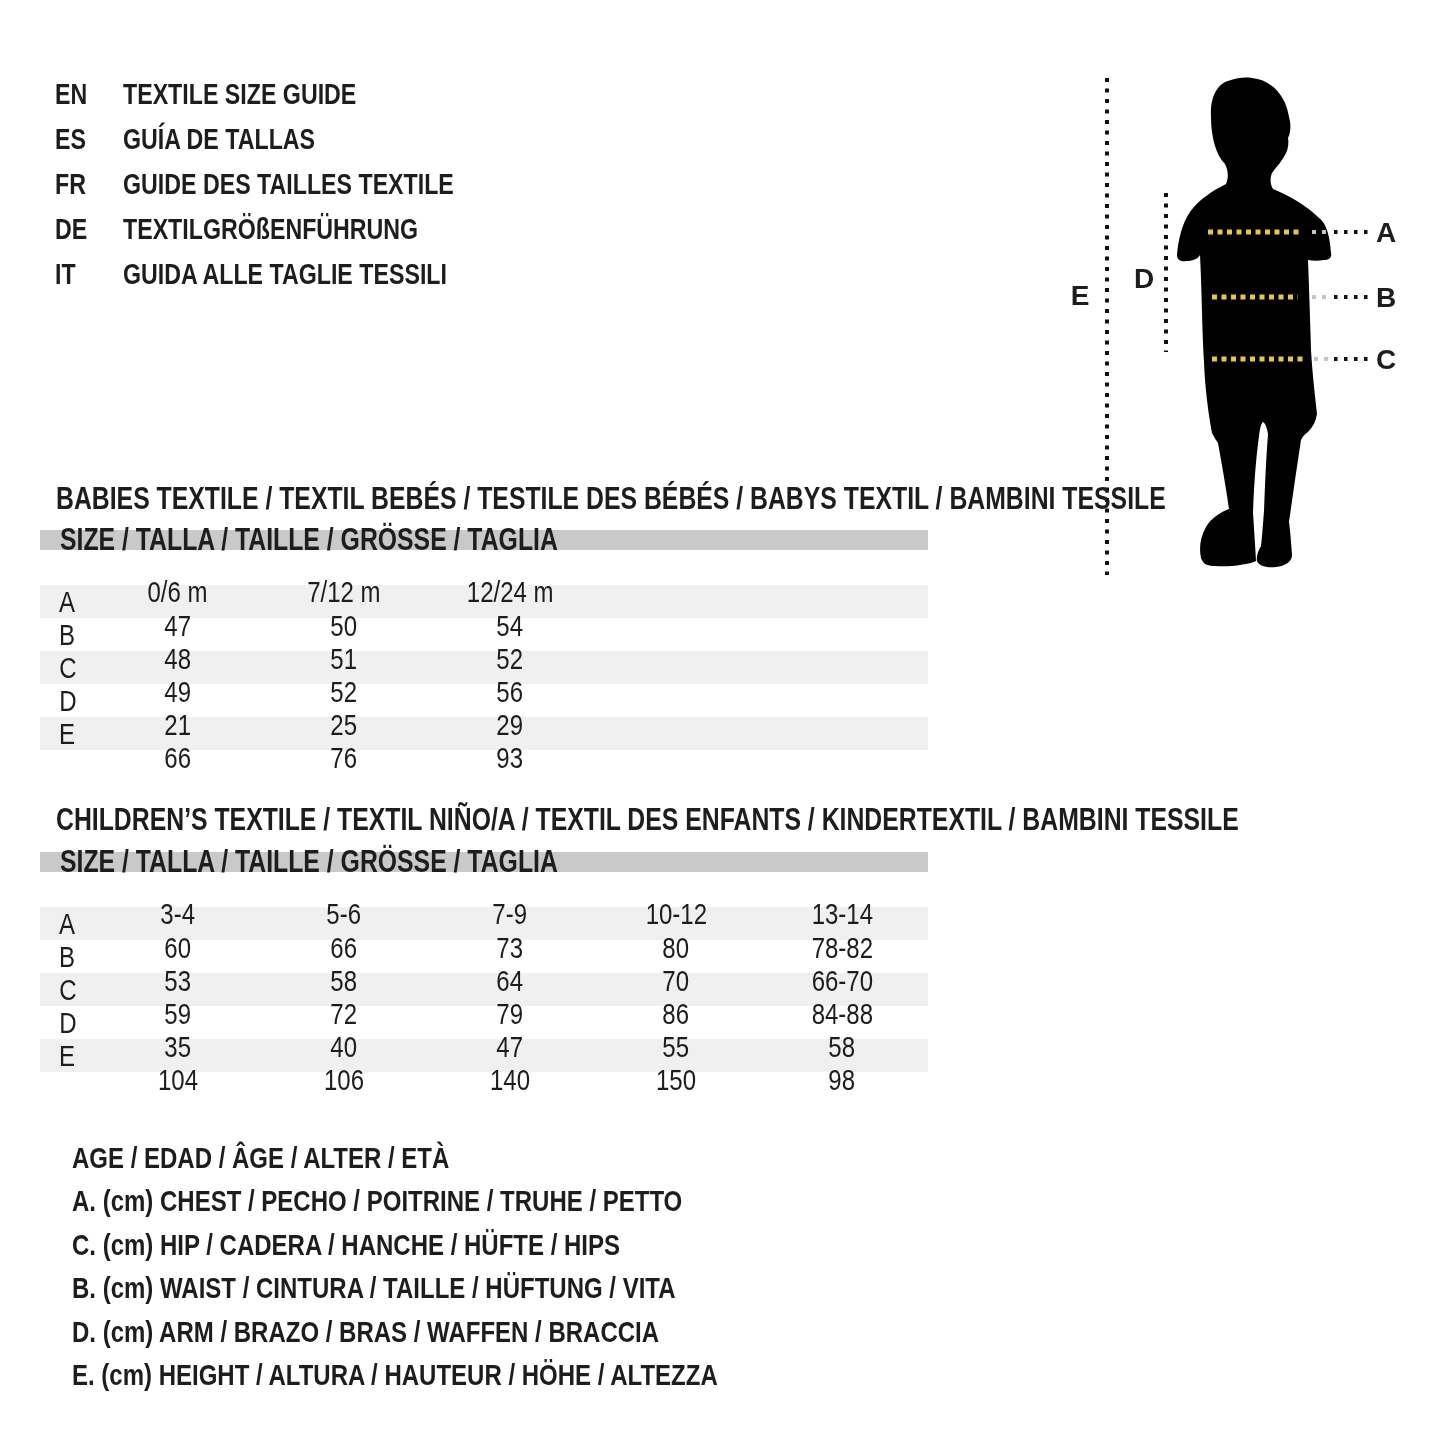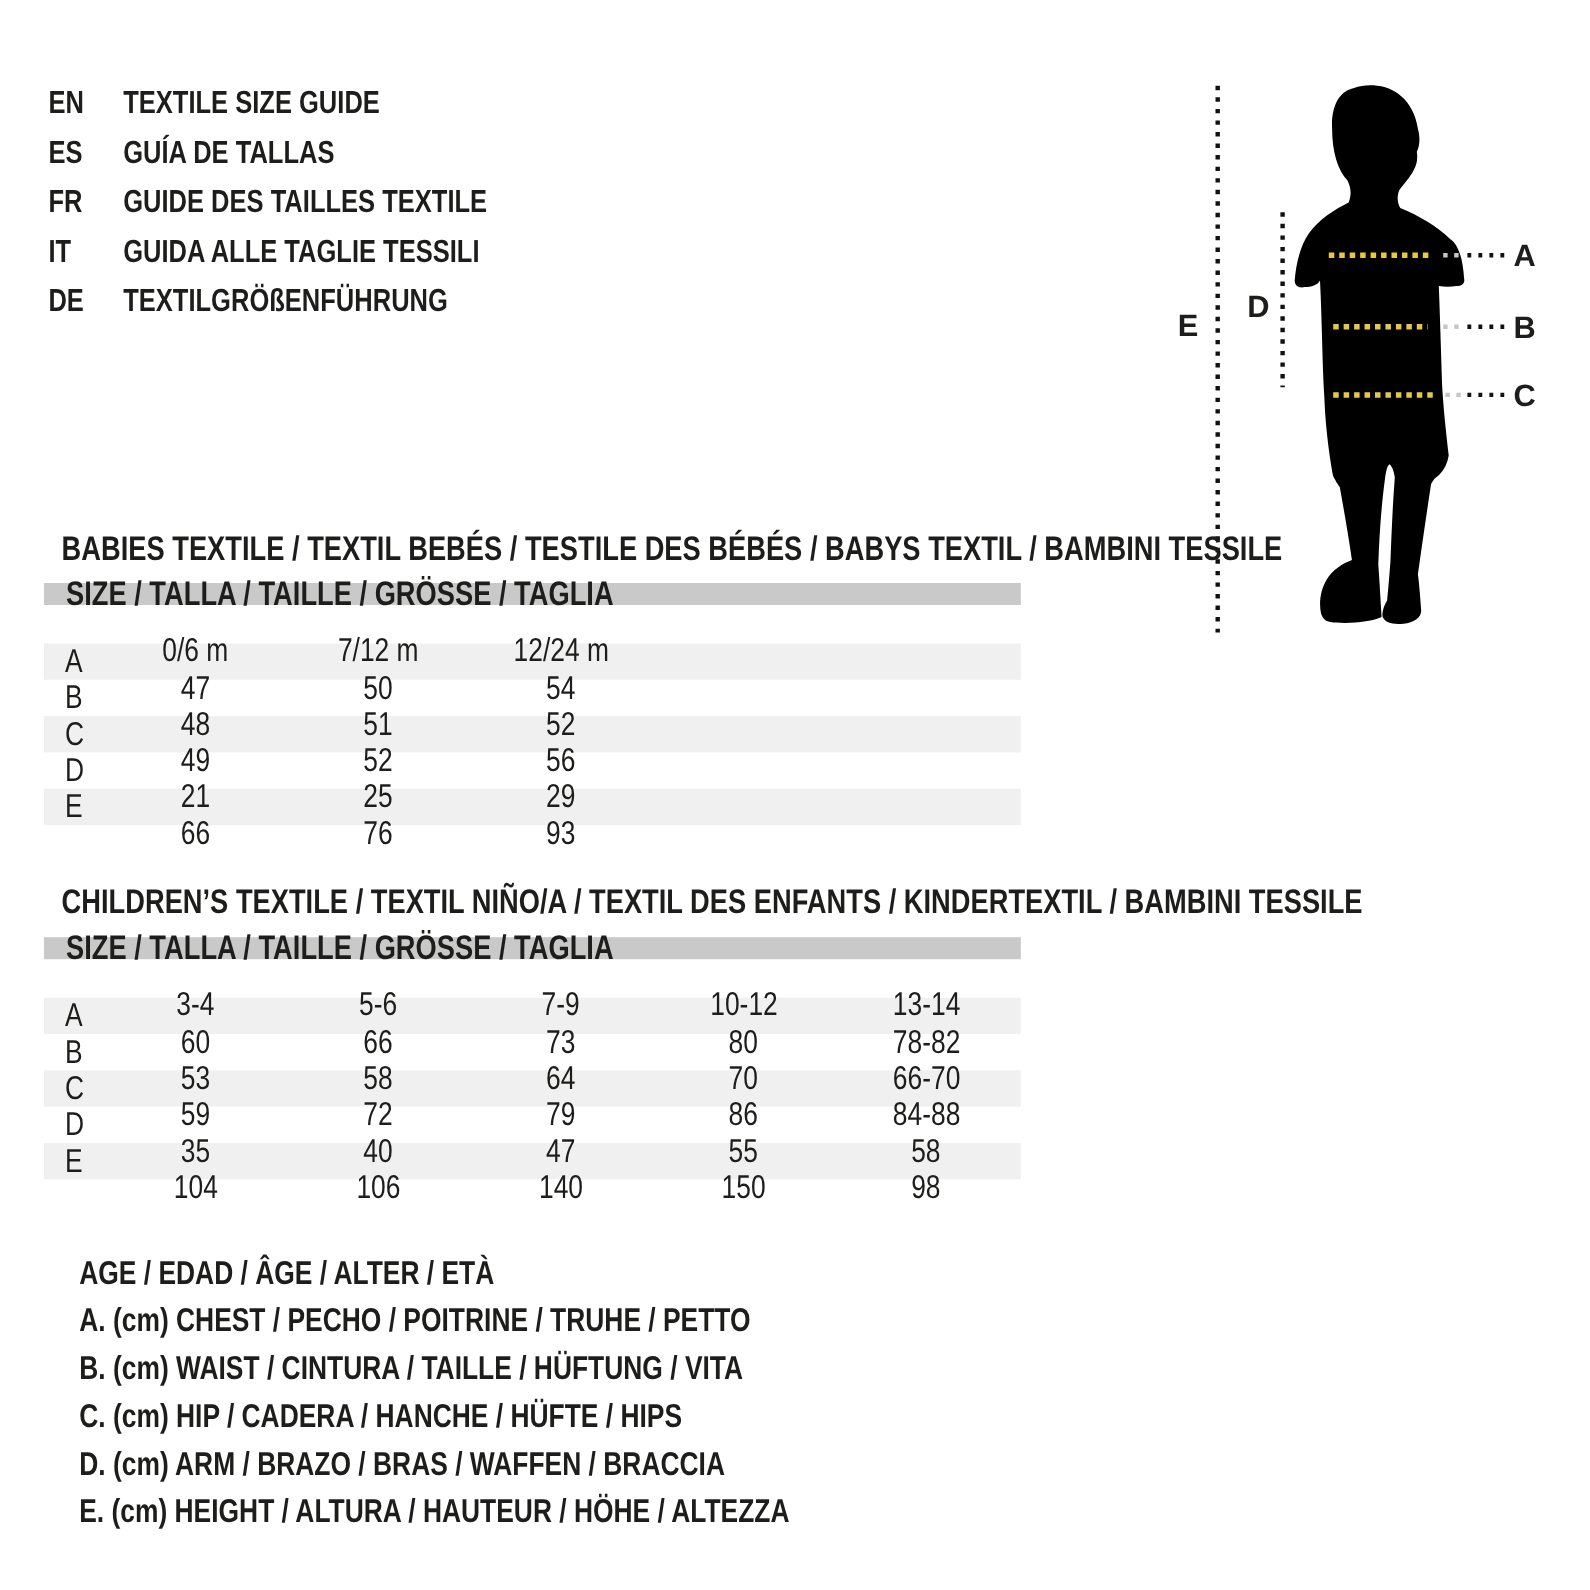--- a/index.html
+++ b/index.html
@@ -9,21 +9,21 @@
     background:#ffffff;
     color:#1d1d1b;
     font-family:"Liberation Sans", sans-serif;
     overflow:hidden;
   }
   
   .cnd  { display:inline-block; transform:scaleX(.8);  transform-origin:0 50%;   white-space:nowrap; }
   .cndc { display:inline-block; transform:scaleX(.8);  transform-origin:50% 50%; white-space:nowrap; }
 
   
-  .lang-block { position:absolute; left:44px; top:72px; }
+  .lang-block { position:absolute; left:55px; top:72px; }
   .lang-row   { display:flex; align-items:center; height:45px; font-size:29px; font-weight:bold; }
   .lang-code  { flex:0 0 68px; width:68px; }
 
   
   .section-title { position:absolute; left:56px; font-size:31px; font-weight:bold; line-height:31px; }
   #babies-title   { top:483px; }
   #children-title { top:804px; }
 
   
   .size-table { position:absolute; left:40px; width:888px; }
@@ -64,26 +64,26 @@
   </div>
   <div class="lang-row">
     <span class="lang-code"><span class="cnd">ES</span></span>
     <span><span class="cnd">GUÍA DE TALLAS</span></span>
   </div>
   <div class="lang-row">
     <span class="lang-code"><span class="cnd">FR</span></span>
     <span><span class="cnd">GUIDE DES TAILLES TEXTILE</span></span>
   </div>
   <div class="lang-row">
+    <span class="lang-code"><span class="cnd">DE</span></span>
+    <span><span class="cnd">TEXTILGRÖßENFÜHRUNG</span></span>
+  </div>
+  <div class="lang-row">
     <span class="lang-code"><span class="cnd">IT</span></span>
     <span><span class="cnd">GUIDA ALLE TAGLIE TESSILI</span></span>
-  </div>
-  <div class="lang-row">
-    <span class="lang-code"><span class="cnd">DE</span></span>
-    <span><span class="cnd">TEXTILGRÖßENFÜHRUNG</span></span>
   </div>
 </div>
 
 <div class="figure">
   <svg width="360" height="520" viewBox="0 0 360 520" xmlns="http://www.w3.org/2000/svg">
 
     <line class="vline" x1="47" y1="8" x2="47" y2="505"></line>
 
     <line class="vline" x1="106" y1="123" x2="106" y2="282"></line>
 
@@ -256,24 +256,24 @@
 </div>
 
 <div class="legend">
   <div class="legend-line">
       <span class="cnd">AGE / EDAD / ÂGE / ALTER / ETÀ</span>
     </div>
   <div class="legend-line">
       <span class="cnd">A. (cm) CHEST / PECHO / POITRINE / TRUHE / PETTO</span>
     </div>
   <div class="legend-line">
+      <span class="cnd">C. (cm) HIP / CADERA / HANCHE / HÜFTE / HIPS</span>
+    </div>
+  <div class="legend-line">
       <span class="cnd">B. (cm) WAIST / CINTURA / TAILLE / HÜFTUNG / VITA</span>
     </div>
   <div class="legend-line">
-      <span class="cnd">C. (cm) HIP / CADERA / HANCHE / HÜFTE / HIPS</span>
-    </div>
-  <div class="legend-line">
       <span class="cnd">D. (cm) ARM / BRAZO / BRAS / WAFFEN / BRACCIA</span>
     </div>
   <div class="legend-line">
       <span class="cnd">E. (cm) HEIGHT / ALTURA / HAUTEUR / HÖHE / ALTEZZA</span>
     </div>
 </div>
 
 </body></html>

